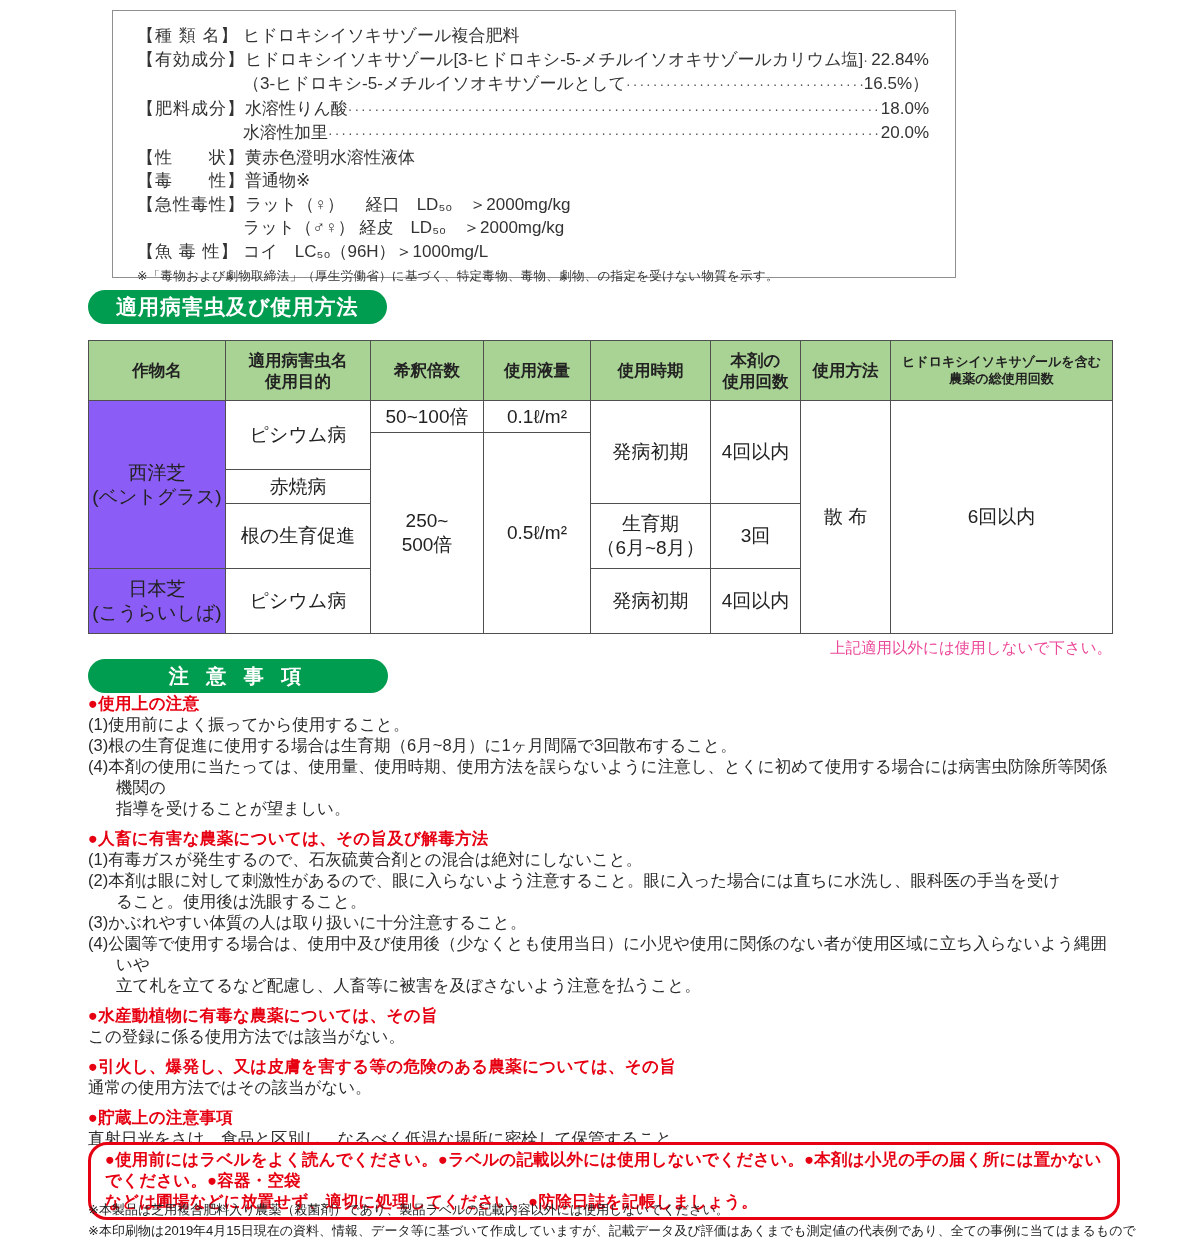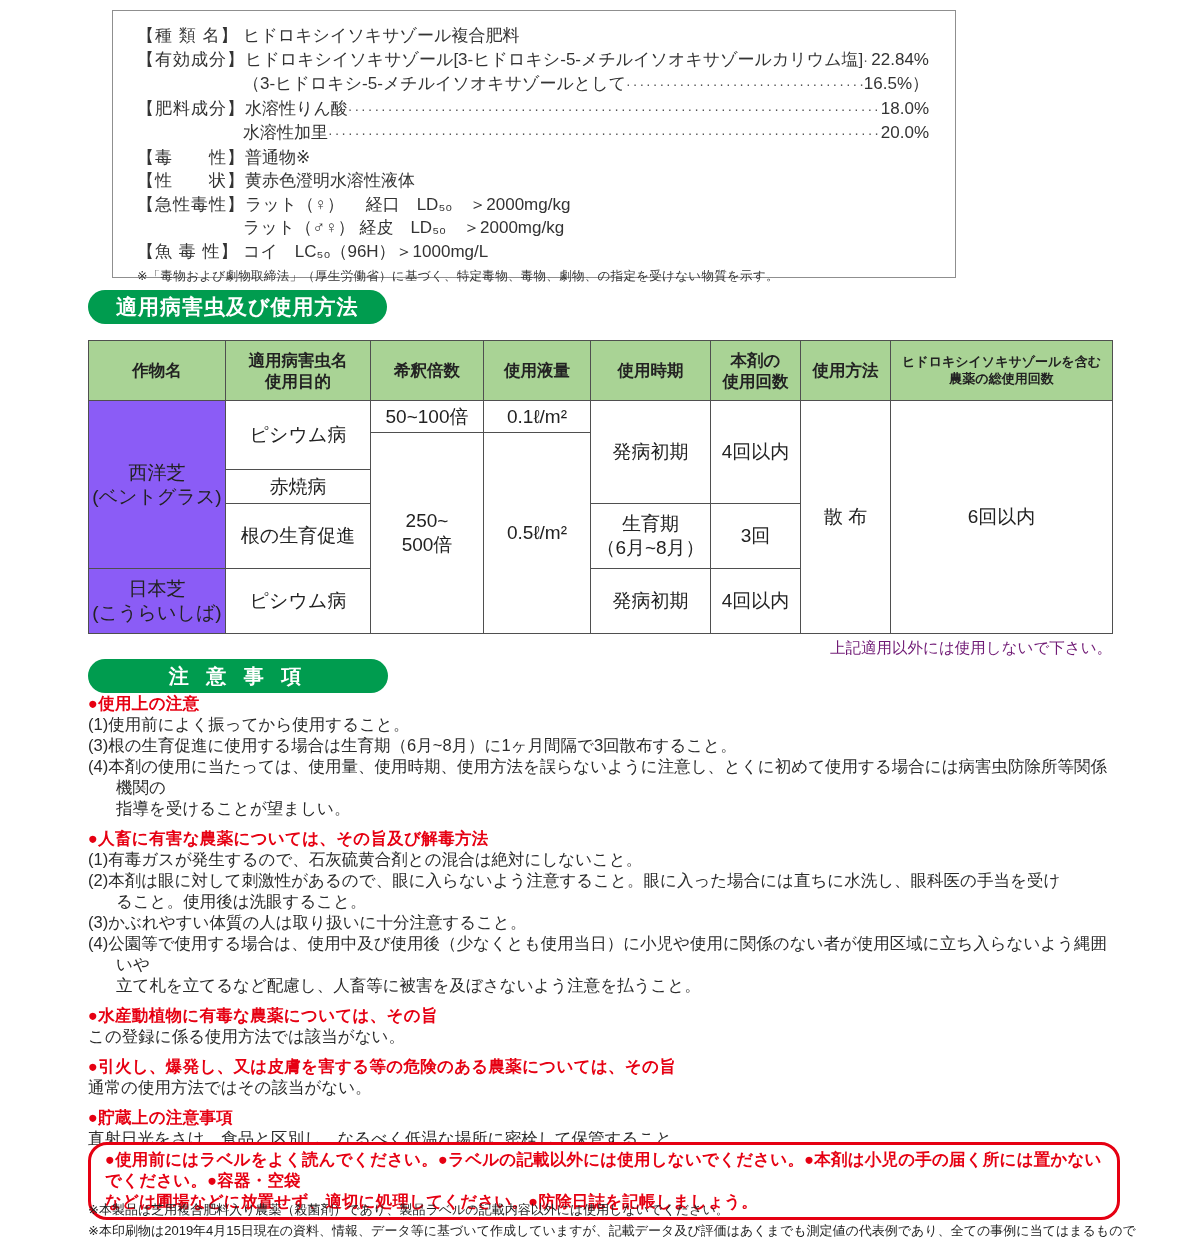--- a/index.html
+++ b/index.html
@@ -104,21 +104,21 @@
   tr.rC { height: 34px; }
   tr.rD { height: 65px; }
   tr.rE { height: 65px; }
 
   .table-note {
     position: absolute;
     left: 88px; top: 638px;
     width: 1024px;
     text-align: right;
     font-size: 15.5px;
-    color: #701a75;
+    color: #ec4899;
   }
 
   
   .cautions {
     position: absolute;
     left: 88px; top: 693px;
     width: 1032px;
     font-size: 16.5px;
     line-height: 21px;
     color: #2b2b2b;
@@ -189,26 +189,26 @@
       <span class="dots"></span>
       <span class="spec-value">18.0%</span>
     </div>
     <div class="spec-row">
       <span class="spec-label"></span>
       <span class="spec-text">水溶性加里</span>
       <span class="dots"></span>
       <span class="spec-value">20.0%</span>
     </div>
     <div class="spec-row">
+      <span class="spec-label">【性　　状】</span>
+      <span class="spec-text">黄赤色澄明水溶性液体</span>
+    </div>
+    <div class="spec-row">
       <span class="spec-label">【毒　　性】</span>
       <span class="spec-text">普通物※</span>
-    </div>
-    <div class="spec-row">
-      <span class="spec-label">【性　　状】</span>
-      <span class="spec-text">黄赤色澄明水溶性液体</span>
     </div>
     <div class="spec-row">
       <span class="spec-label">【急性毒性】</span>
       <span class="spec-text">ラット（♀）　 経口　LD₅₀　＞2000mg/kg</span>
     </div>
     <div class="spec-row">
       <span class="spec-label"></span>
       <span class="spec-text">ラット（♂♀） 経皮　LD₅₀　＞2000mg/kg</span>
     </div>
     <div class="spec-row">

